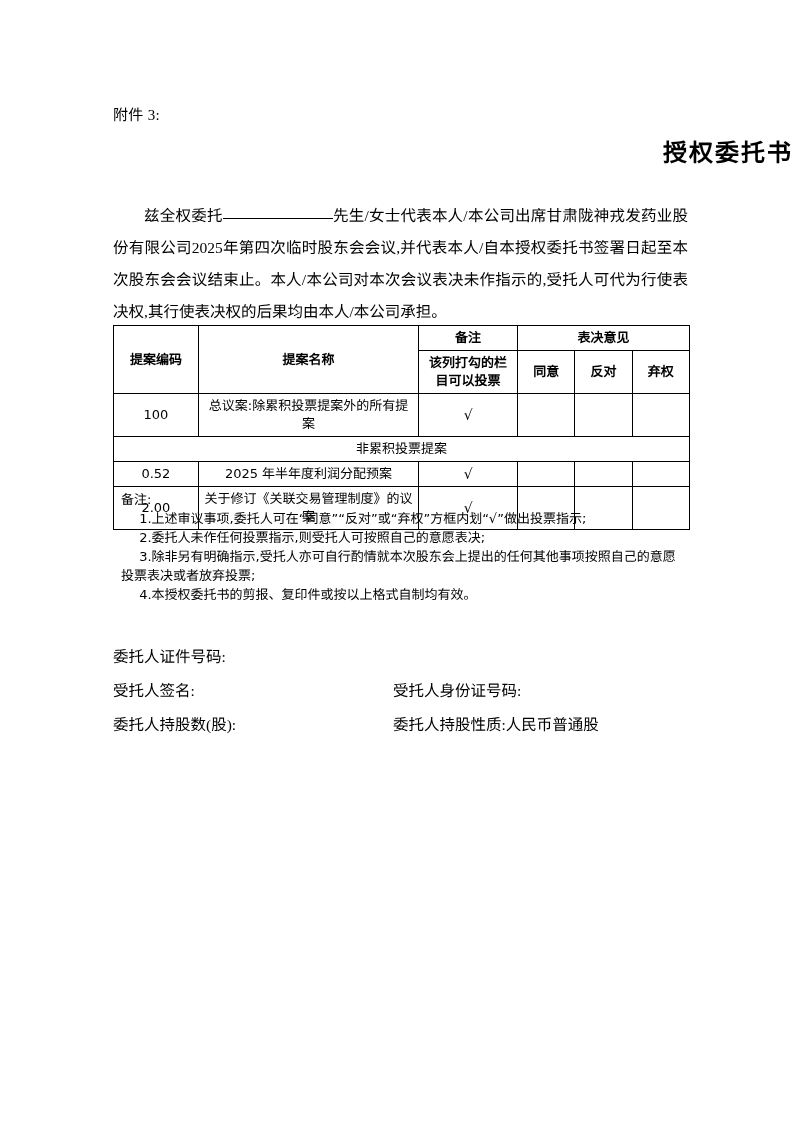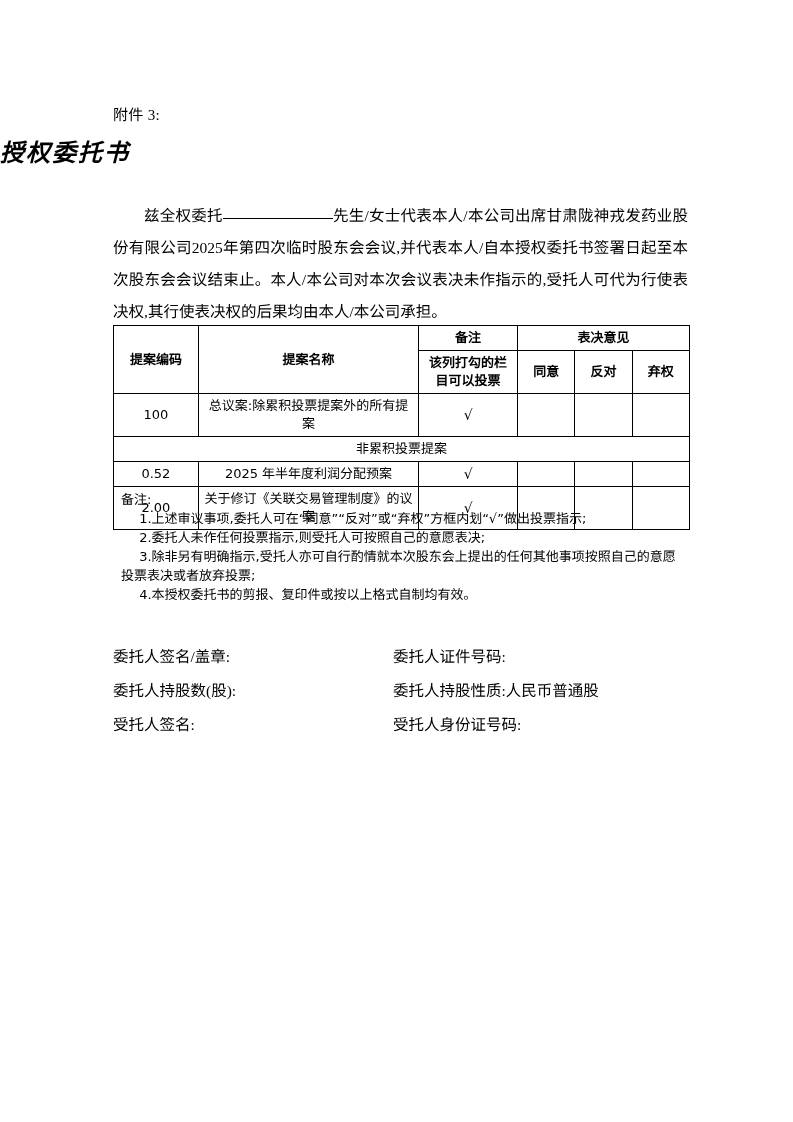--- a/index.html
+++ b/index.html
@@ -28,26 +28,25 @@
     left: 113px;
     top: 103px;
     font-size: 15px;
     letter-spacing: 0.3px;
   }
   .doc-title {
     position: absolute;
     left: 0;
     top: 133px;
     width: 793px;
-    text-align: left;
+    text-align: right;
     font-size: 24px;
     font-weight: bold;
     font-family: "DejaVu Sans", "Liberation Sans", sans-serif;
     letter-spacing: 2px;
-    font-style: italic;
   }
   .body-para {
     position: absolute;
     left: 113px;
     top: 200px;
     width: 575px;
     font-size: 15.5px;
     line-height: 32px;
     text-align: justify;
     text-indent: 2em;
@@ -208,28 +207,27 @@
   <div class="notes">
     <p class="note-title">备注:</p>
     <p class="indent">1.上述审议事项,委托人可在“同意”“反对”或“弃权”方框内划“√”做出投票指示;</p>
     <p class="indent">2.委托人未作任何投票指示,则受托人可按照自己的意愿表决;</p>
     <p class="indent">3.除非另有明确指示,受托人亦可自行酌情就本次股东会上提出的任何其他事项按照自己的意愿投票表决或者放弃投票;</p>
     <p class="indent">4.本授权委托书的剪报、复印件或按以上格式自制均有效。</p>
   </div>
 
   <div class="sign-block">
     <div class="sign-row">
-      <div class="sign-left">委托人签名/盖章:</div>
       <div class="sign-right">委托人证件号码:</div>
+    </div>
+    <div class="sign-row">
+      <div class="sign-left">受托人签名:</div>
+      <div class="sign-right">受托人身份证号码:</div>
     </div>
     <div class="sign-row">
       <div class="sign-left">委托人持股数(股):</div>
       <div class="sign-right">
         <span>委托人持股性质:</span><span>人民币普通股</span>
       </div>
     </div>
-    <div class="sign-row">
-      <div class="sign-left">受托人签名:</div>
-      <div class="sign-right">受托人身份证号码:</div>
-    </div>
   </div>
 
 </div>
 
 </body></html>

